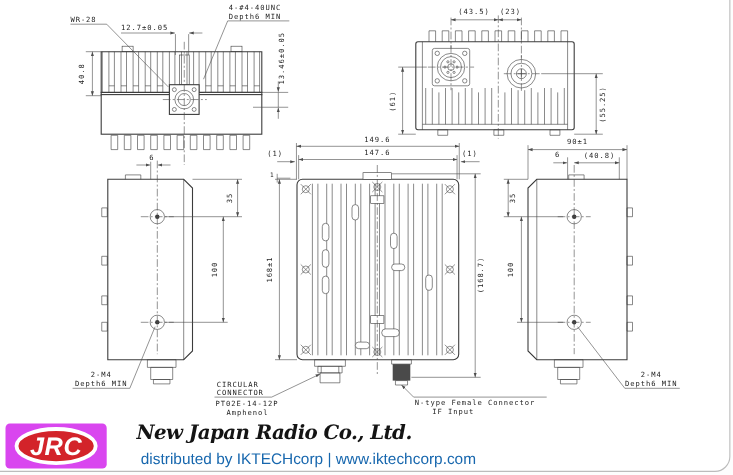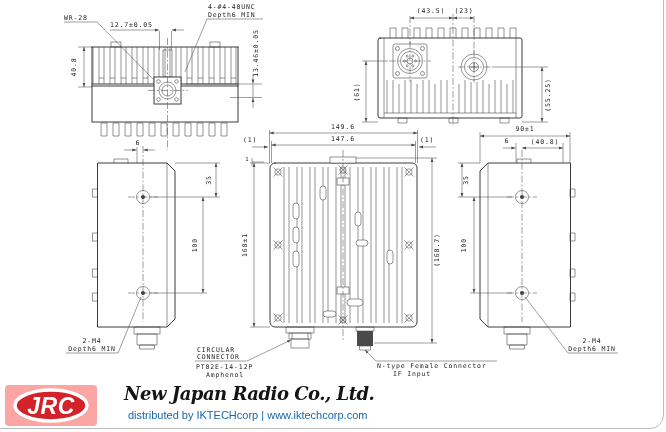--- a/index.html
+++ b/index.html
@@ -8,25 +8,25 @@
   #panel{position:absolute;left:-14px;top:-14px;width:676px;height:441px;
          border:1.5px solid #bcbcbc;border-radius:14px;background:#fff;}
   svg{position:absolute;left:0;top:0;}
   .ln{stroke:#3c3c3c;stroke-width:1;fill:none;stroke-linecap:square;}
   .tn{stroke:#3c3c3c;stroke-width:.55;fill:none;}
   .dm{stroke:#4d4d4d;stroke-width:.55;fill:none;}
   .cl{stroke:#4d4d4d;stroke-width:.55;fill:none;stroke-dasharray:7 2 1.8 2;}
   .fw{fill:#ffffff;}
   text.d{font:6.5px "DejaVu Sans Mono",monospace;fill:#232323;letter-spacing:.85px;white-space:pre;}
   text.s{font:5.5px "DejaVu Sans Mono",monospace;fill:#232323;}
-  .logo{position:absolute;left:5px;top:385px;width:92px;height:41px;background:#fca5a5;border-radius:4px;}
+  .logo{position:absolute;left:5px;top:385px;width:92px;height:41px;background:#d946ef;border-radius:4px;}
   .company{position:absolute;left:124px;top:383px;font-family:"DejaVu Serif",serif;
            font-style:italic;font-weight:bold;font-size:18px;color:#141414;letter-spacing:-.5px;white-space:nowrap;}
   .dist{position:absolute;left:128px;top:409px;font-family:"Liberation Sans",sans-serif;
-        font-size:11px;color:#1767ae;white-space:nowrap;}
+        font-size:14px;color:#1767ae;white-space:nowrap;}
 </style>
 </head>
 <body>
 
 <div id="stage">
   <div id="panel"></div>
 
   <svg width="666" height="385" viewBox="0 0 666 385">
     <defs>
       <marker id="a" viewBox="0 0 8 8" refX="7.5" refY="4" markerWidth="8" markerHeight="8" orient="auto-start-reverse">

